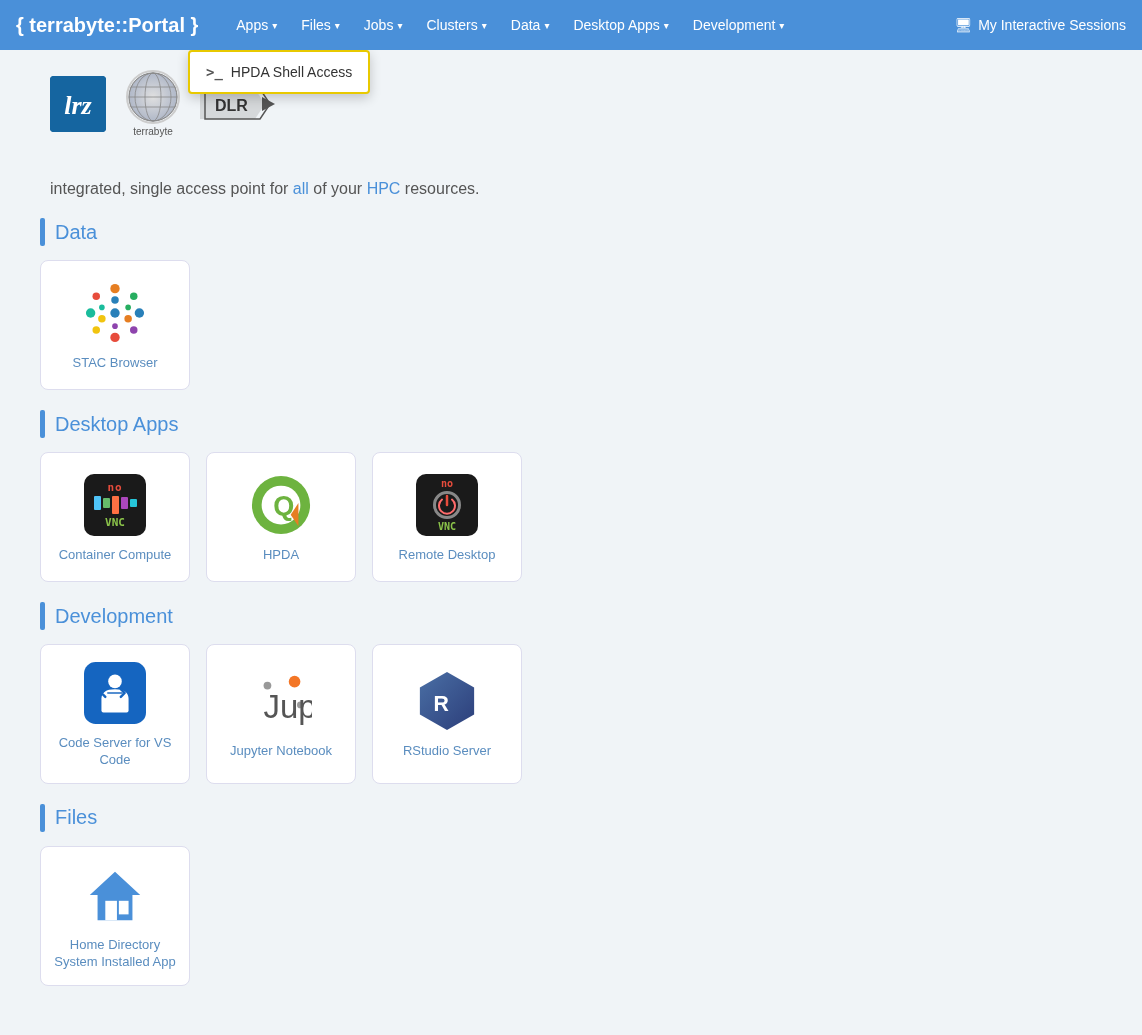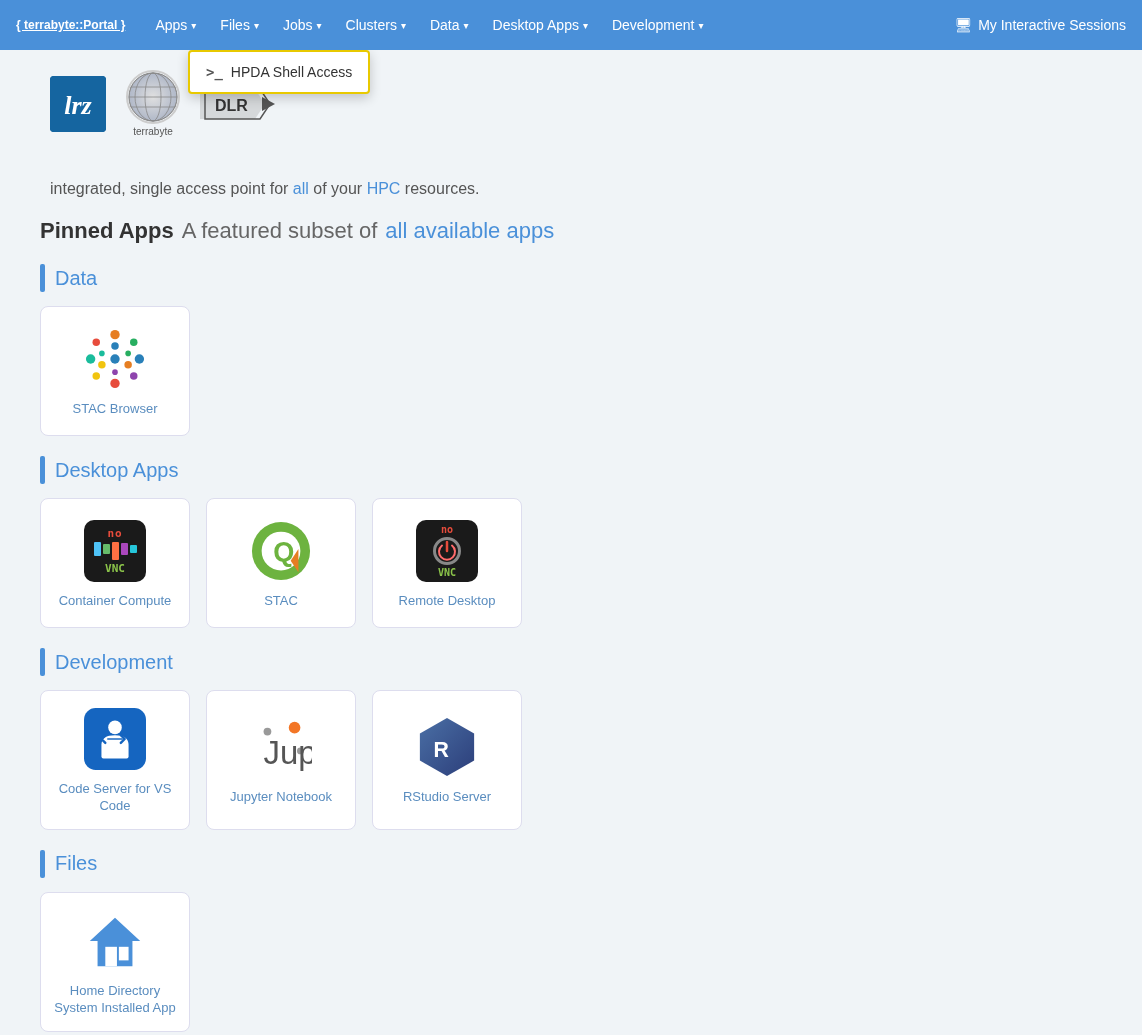--- a/index.html
+++ b/index.html
@@ -10,25 +10,24 @@
       background: #4a90d9;
       display: flex;
       align-items: center;
       padding: 0 16px;
       height: 50px;
       position: relative;
       z-index: 100;
     }
     .navbar-brand {
       color: white;
-      font-size: 12px;
+      font-size: 20px;
       font-weight: bold;
-      margin-right: 20px;
+      margin-right: 28px;
       white-space: nowrap;
-      text-decoration: underline;
     }
     .nav-items {
       display: flex;
       align-items: center;
       gap: 4px;
       flex: 1;
     }
     .nav-item {
       color: white;
       font-size: 14px;
@@ -353,25 +352,20 @@
 
         <polygon points="62,18 75,25 62,32" fill="#555"></polygon>
       </svg>
     </div>
   </div>
 
   <p class="tagline">
     integrated, single access point for <span class="highlight-all">all</span> of your <span class="highlight-hpc">HPC</span> resources.
   </p>
 
-  <div class="section-title pinned-header">
-    <strong>Pinned Apps</strong>
-    <span class="subtitle">A featured subset of</span>
-    <a class="all-apps-link">all available apps</a>
-  </div>
 
   <div id="categories-container">
       <div>
         <div class="category-header">
     <div class="category-bar"></div>
     <div class="category-name">Data</div>
   </div>
         <div class="app-grid">
           <div class="app-card">
             <div class="app-icon-area">
@@ -425,21 +419,21 @@
             <div class="app-icon-area">
               <svg viewBox="0 0 64 64" width="62" height="62">
     <circle cx="32" cy="32" r="30" fill="#6db33f"></circle>
     <circle cx="32" cy="32" r="20" fill="white"></circle>
 
     <text x="24" y="42" font-size="28" font-weight="bold" fill="#6db33f" font-family="Arial">Q</text>
 
     <polygon points="42,42 50,30 50,54" fill="#e67e22"></polygon>
   </svg>
             </div>
-            <div class="app-name" style="white-space: pre-line;">STAC</div>
+            <div class="app-name" style="white-space: pre-line;">HPDA</div>
           </div>
           <div class="app-card">
             <div class="app-icon-area">
               <div class="novnc-power">
     <div style="display:flex;flex-direction:column;align-items:center;">
       <div style="color:#e74c3c;font-size:10px;font-weight:bold;font-family:monospace;margin-bottom:2px;">no</div>
       <div style="width:28px;height:28px;border:3px solid #888;border-radius:50%;position:relative;display:flex;align-items:center;justify-content:center;">
 
         <svg width="22" height="22" viewBox="0 0 22 22">
           <path d="M11 2 L11 11" stroke="#e74c3c" stroke-width="2.5" stroke-linecap="round" fill="none"></path>

